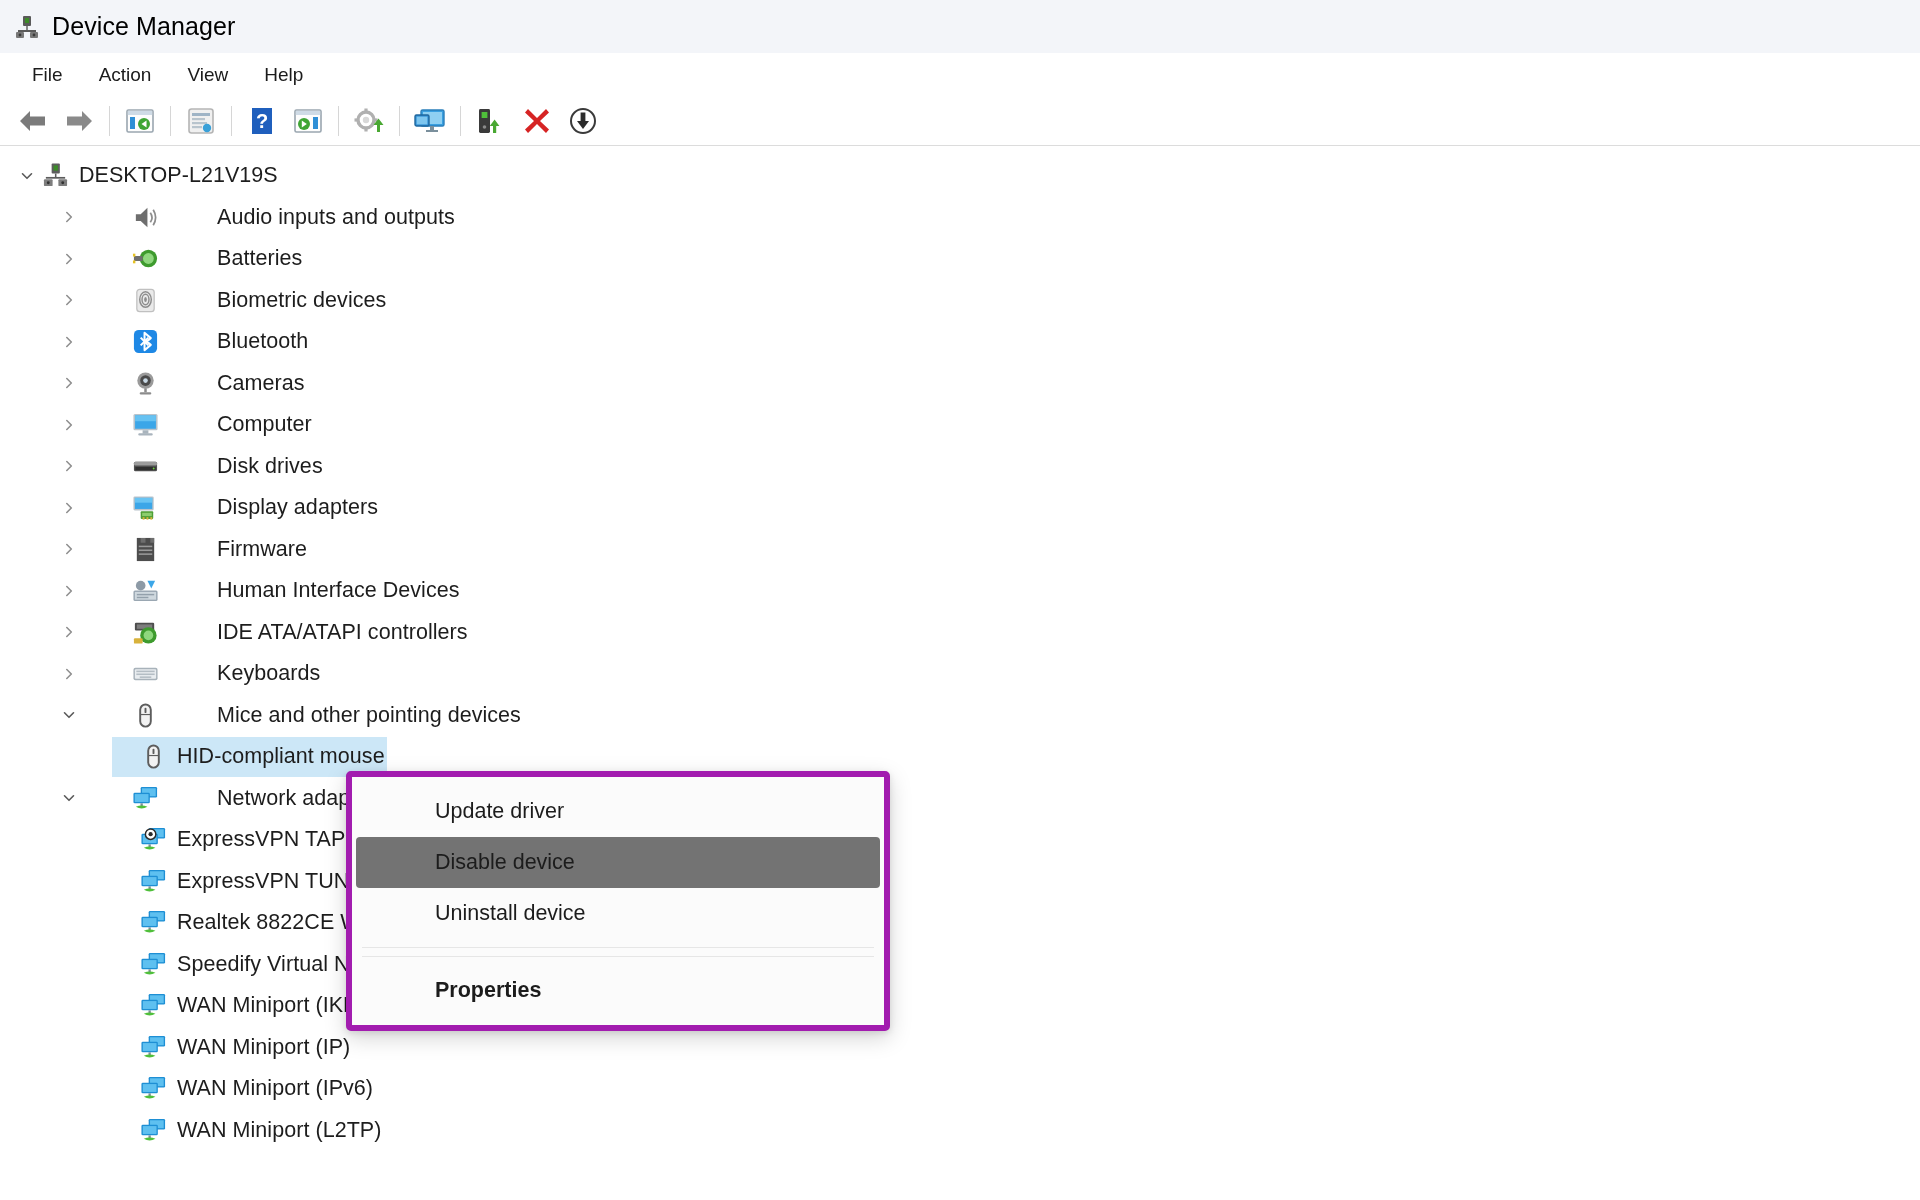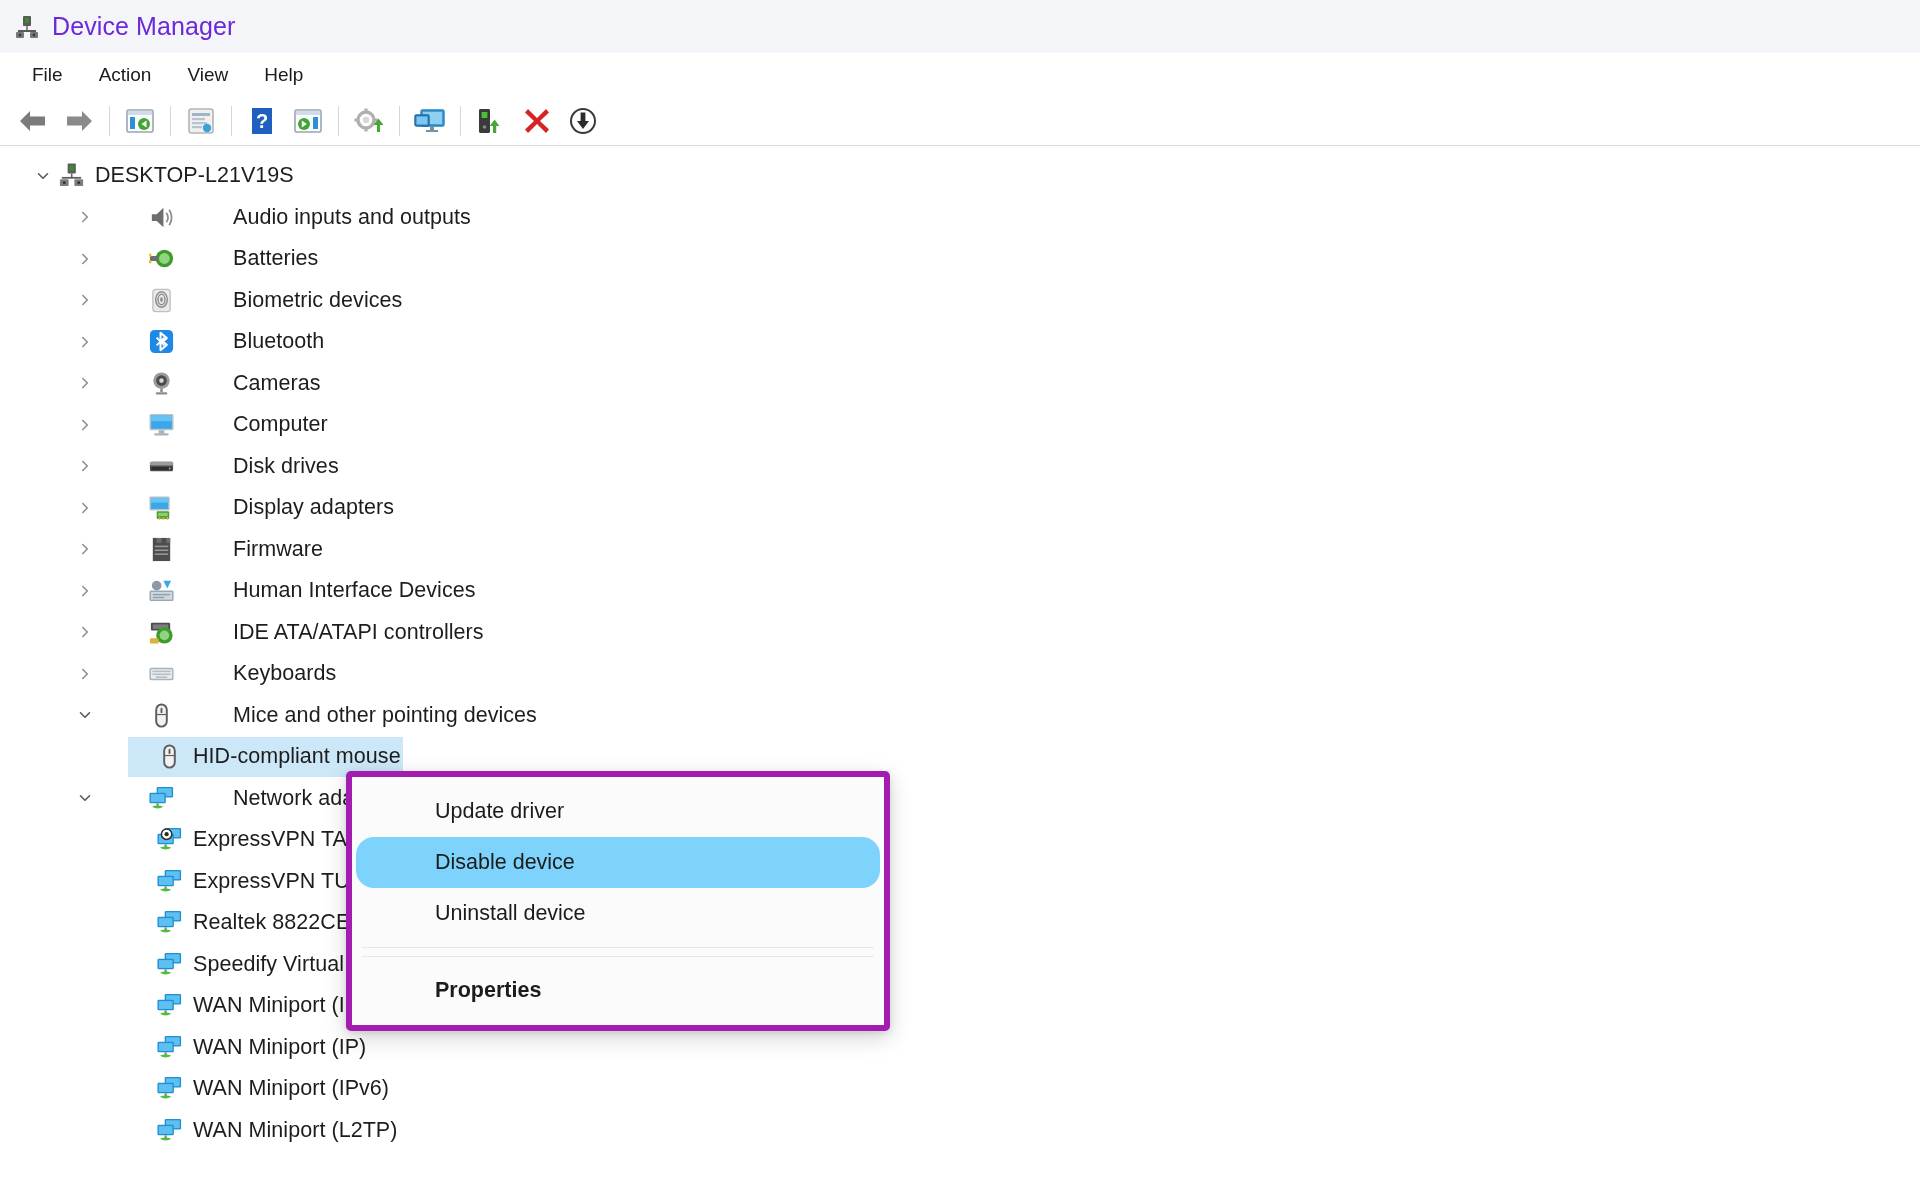--- a/index.html
+++ b/index.html
@@ -15,21 +15,21 @@
   
   #titlebar{
     height:53px;
     background:#f3f5f9;
     display:flex;align-items:center;
     padding-left:14px;
     box-sizing:border-box;
   }
   #titlebar .tb-icon{width:26px;height:26px;margin-right:12px;flex:0 0 auto;}
   #titlebar .tb-text{
-    font-size:25px;color:#6d28d9;letter-spacing:.1px;
+    font-size:25px;color:#000000;letter-spacing:.1px;
   }
 
   
   #menubar{
     height:43px;
     background:#ffffff;
     display:flex;align-items:center;
     padding-left:16px;
     box-sizing:border-box;
   }
@@ -57,21 +57,20 @@
   .tb-sep{
     width:1px;height:30px;background:#d6d6d6;margin:0 7px;
   }
 
   
   #treewrap{
     position:absolute;
     left:0;top:146px;right:0;bottom:0;
     background:#ffffff;
     overflow:hidden;
-    margin-left:16px;
   }
   #tree{
     padding-top:9px;
     font-size:0;
   }
   .row{
     height:41.5px;
     display:flex;align-items:center;
     white-space:nowrap;
     cursor:default;
@@ -121,21 +120,21 @@
   .ctx-item{
     height:51px;
     display:flex;align-items:center;
     padding-left:79px;
     font-size:21.5px;color:#1c1c1c;
     cursor:default;
     box-sizing:border-box;
     margin:0 4px;
     border-radius:4px;
   }
-  .ctx-item.hover{background:#7dd3fc;border-radius:18px;}
+  .ctx-item.hover{background:#737373;}
   .ctx-item.bold{font-weight:bold;}
   .ctx-sep{
     height:1px;background:#e6e6e6;
     margin:8px 10px 8px 10px;
   }
 </style>
 </head>
 <body>
 
 <div id="titlebar">

